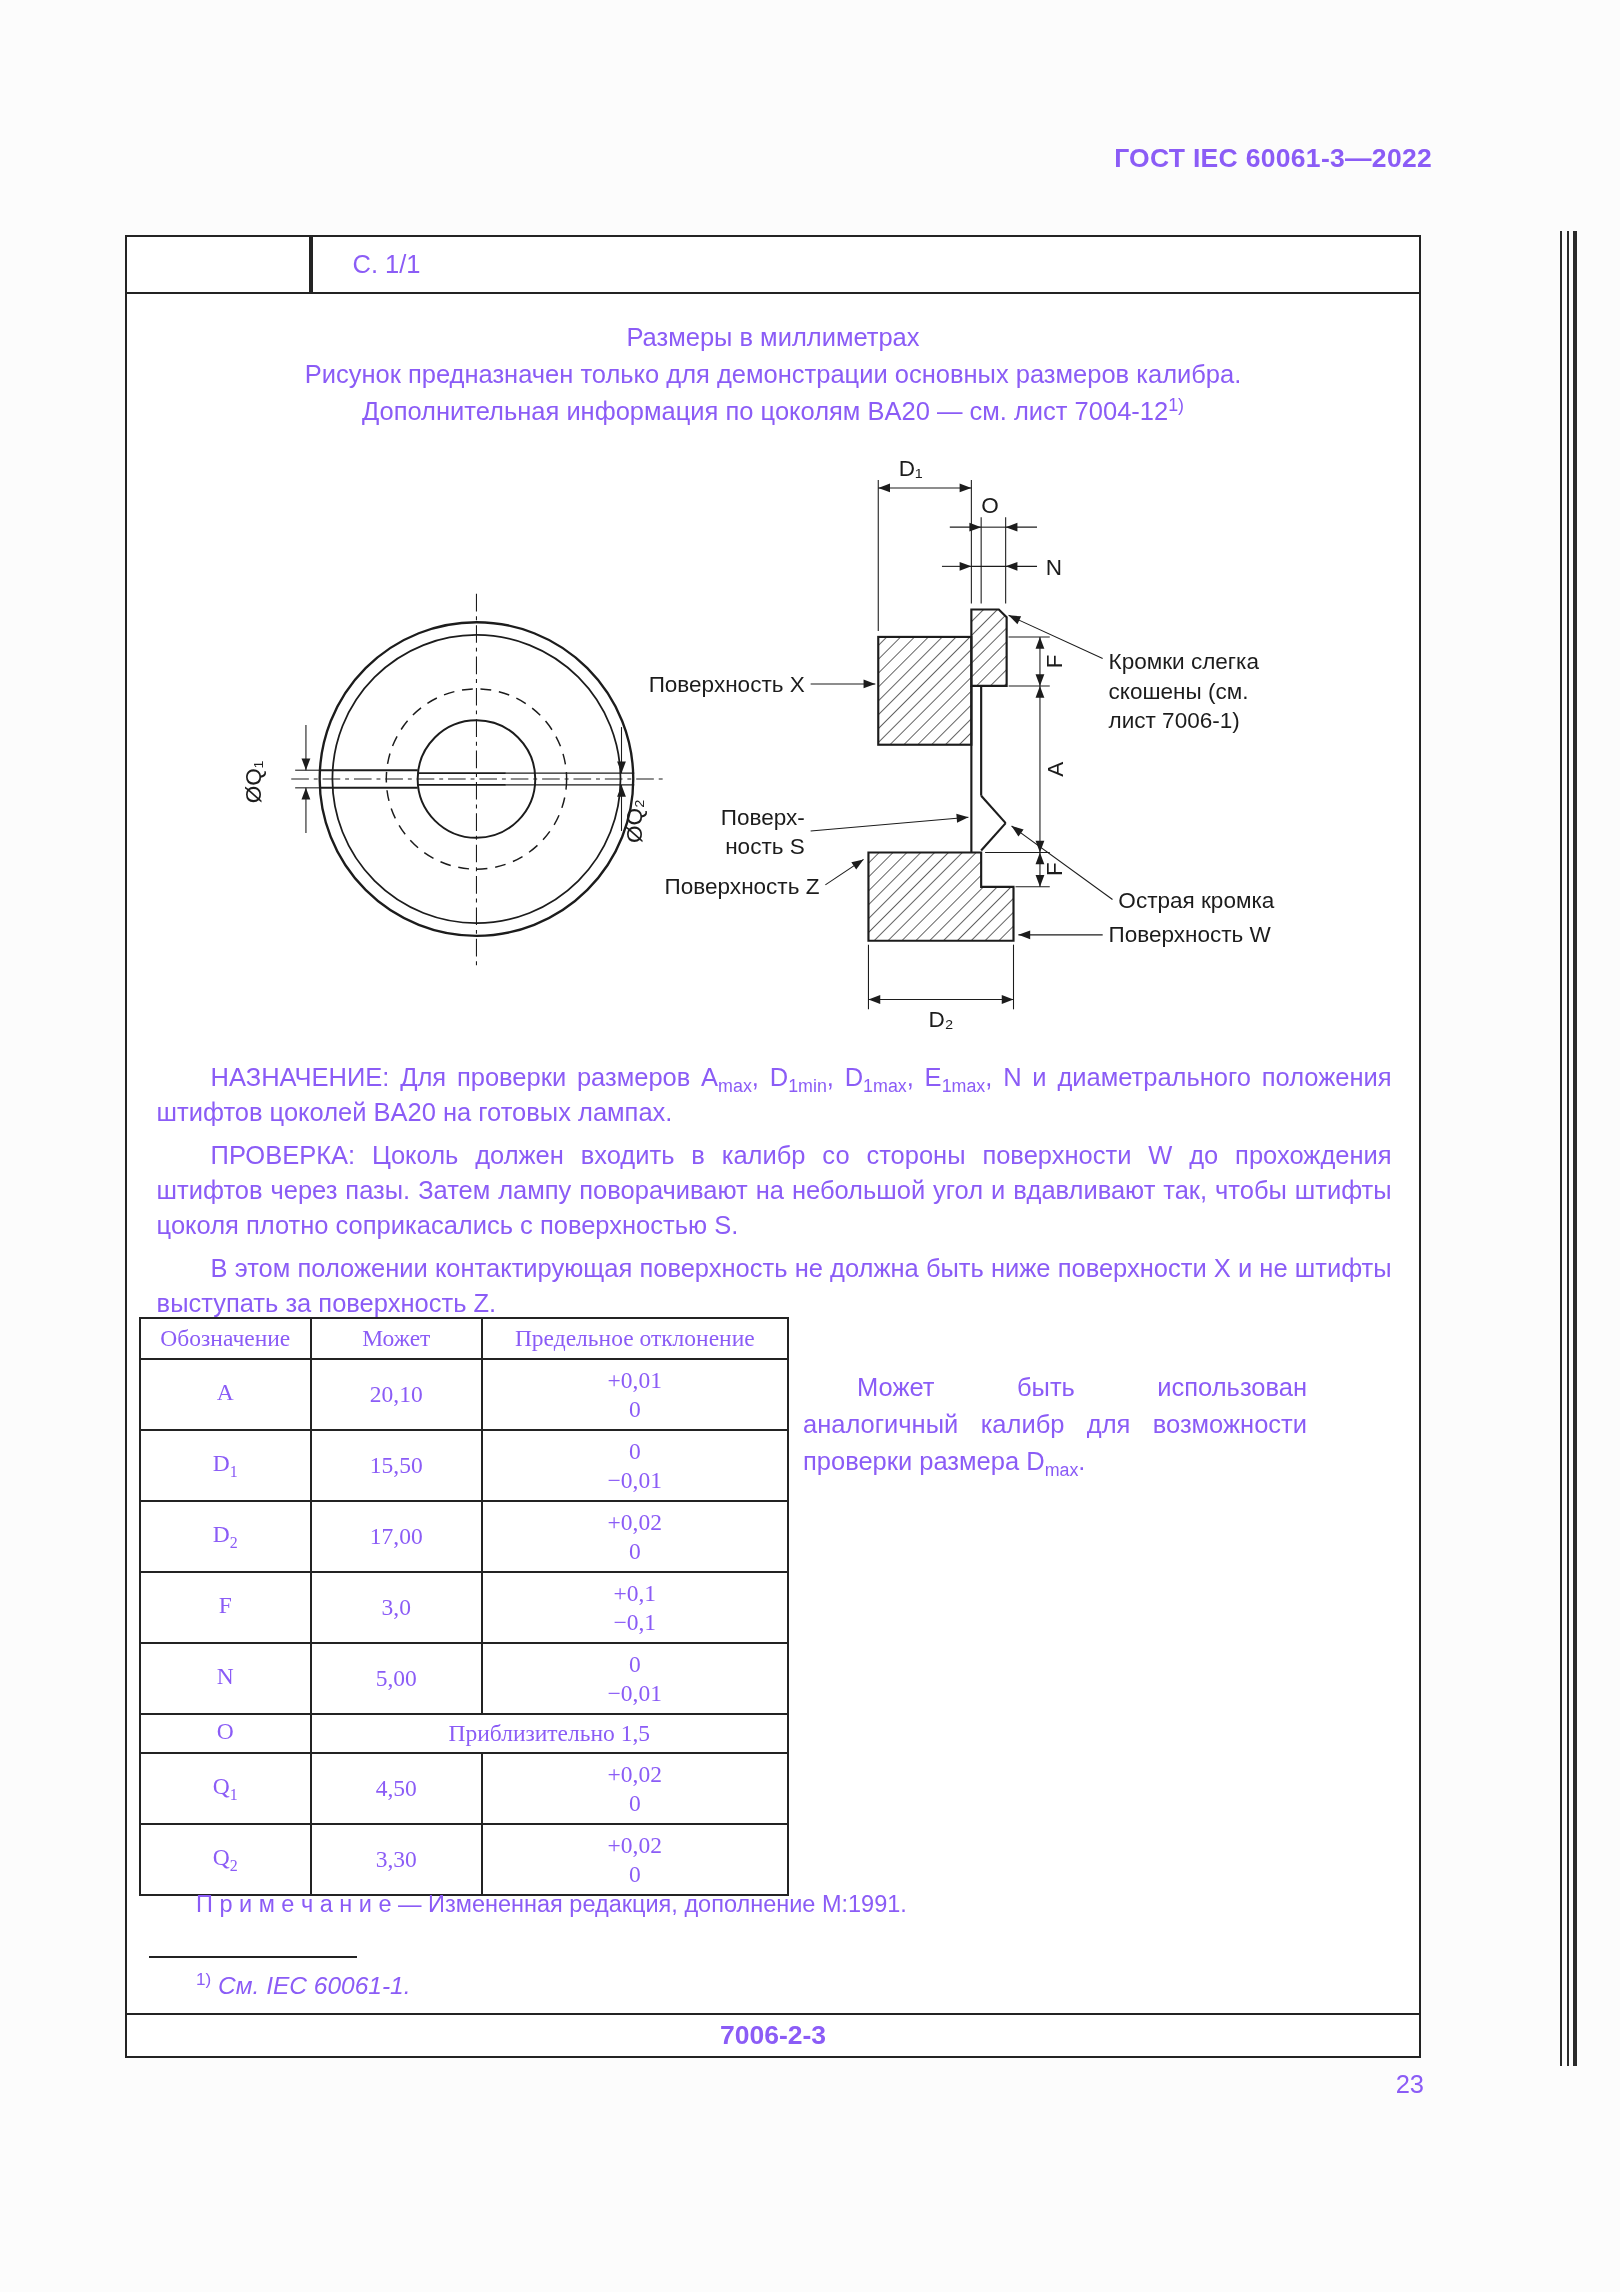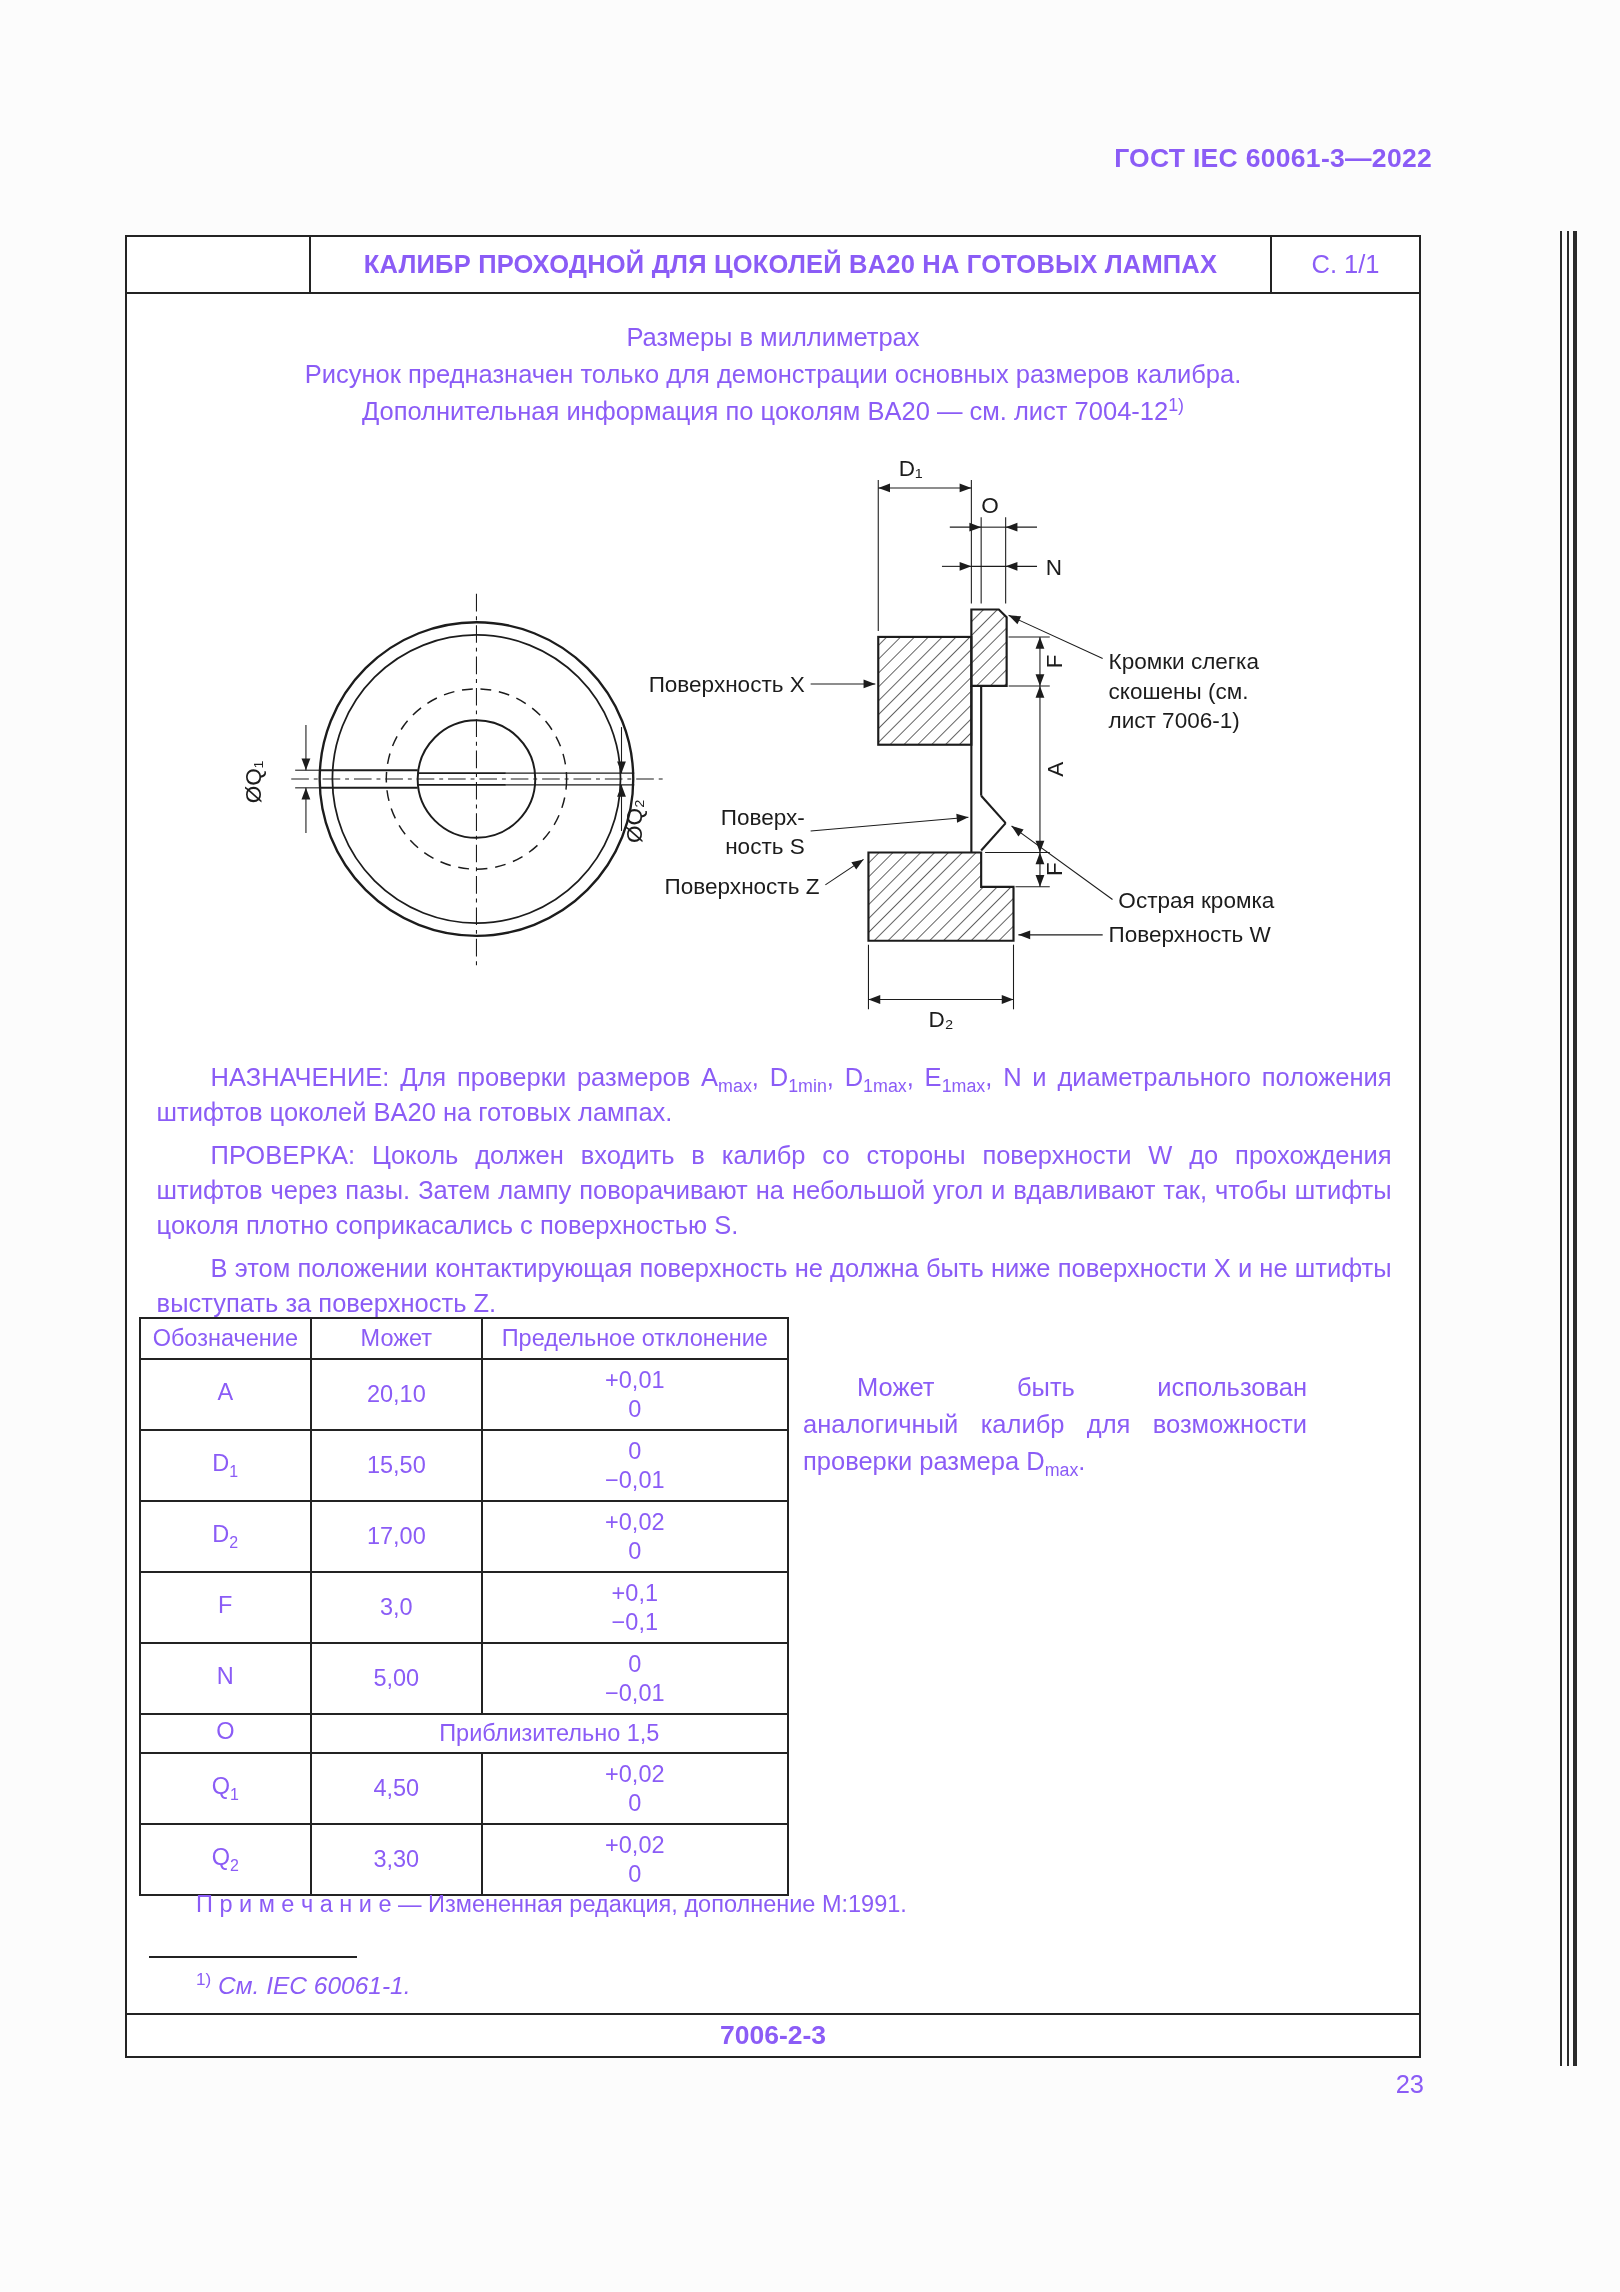--- a/index.html
+++ b/index.html
@@ -24,21 +24,21 @@
   .figure{position:absolute;top:194px;left:78px;width:1176px;height:600px;}
   svg text{font-family:"Liberation Sans","DejaVu Sans",sans-serif;font-size:23px;fill:#1c1c1c;}
 
   .text-block{position:absolute;top:815px;left:21.6px;width:1251px;
               font-size:25.5px;line-height:35px;text-align:justify;}
   .text-block p{margin:8px;text-indent:54px;}
 
   .spec-table{position:absolute;top:1080px;left:11.8px;border-collapse:collapse;
               border:2.9px solid #232323;background:#fff;}
   .spec-table th,.spec-table td{border:2px solid #232323;font-weight:400;
-              font-size:23.5px;text-align:center;padding:0 5.9px;}
+              font-size:23.5px;text-align:center;padding:0 5.9px;font-family:Liberation Serif, serif;}
   .spec-table th{height:39px;}
   .r2 td{height:69px;}
   .r1 td{height:37px;}
   .tol div{line-height:29px;}
   .tsub{font-size:68%;}
 
   .side-note{position:absolute;top:1132px;left:676px;width:504px;font-size:25.5px;
              line-height:37px;text-align:justify;text-indent:54px;}
 
   .note-line{position:absolute;top:1654px;left:69px;font-size:23.5px;}
@@ -64,21 +64,20 @@
 <body>
 
 <div class="page">
 
   <div class="doc-header">ГОСТ IEC 60061-3—2022</div>
 
   <div class="main-box">
 
     <div class="title-bar">
       <div class="tb-left"></div>
-      <div class="tb-title">КАЛИБР ПРОХОДНОЙ ДЛЯ ЦОКОЛЕЙ BA20 НА ГОТОВЫХ ЛАМПАХ</div>
       <div class="tb-page">С. 1/1</div>
     </div>
 
     <div class="intro">
       <div>Размеры в миллиметрах</div>
       <div>Рисунок предназначен только для демонстрации основных размеров калибра.</div>
       <div><span>Дополнительная информация по цоколям BA20 — см. лист 7004-12</span><span class="frag-sup">1)</span></div>
     </div>
 
     <div class="figure">

